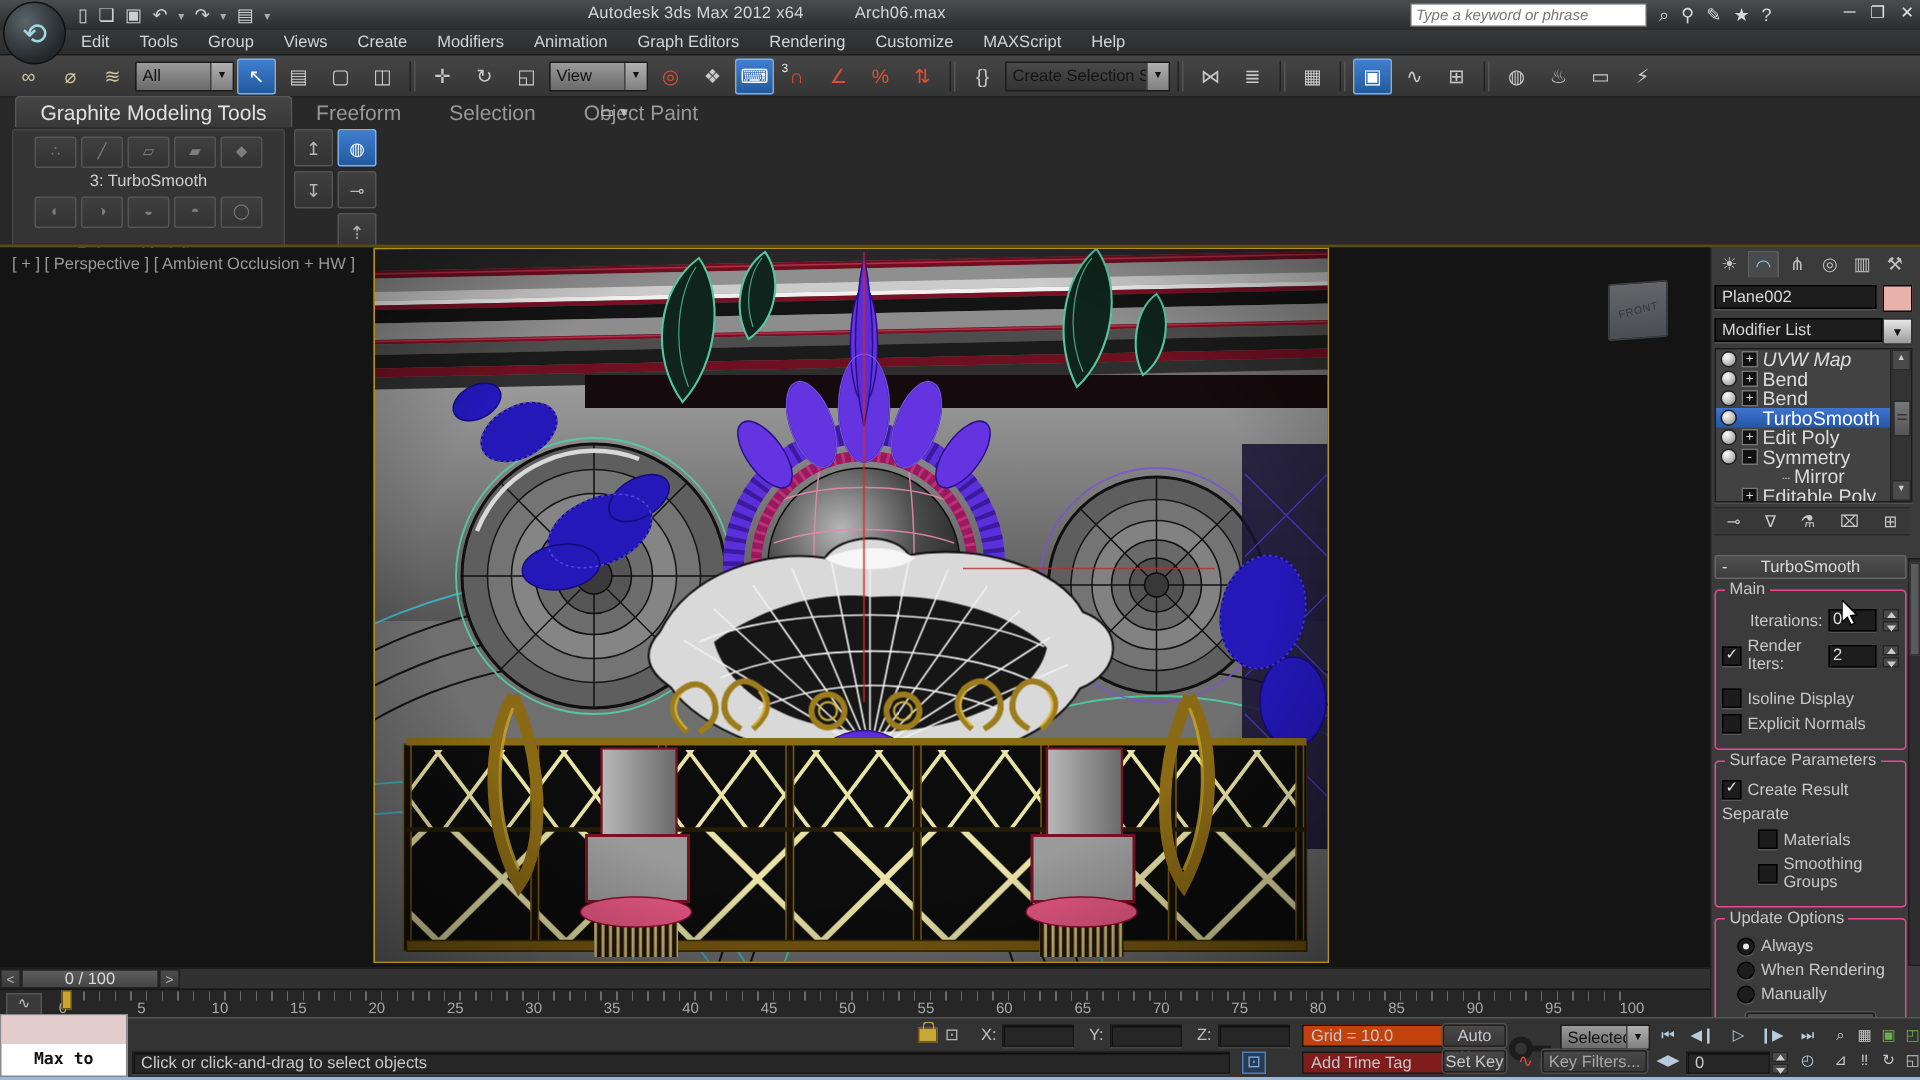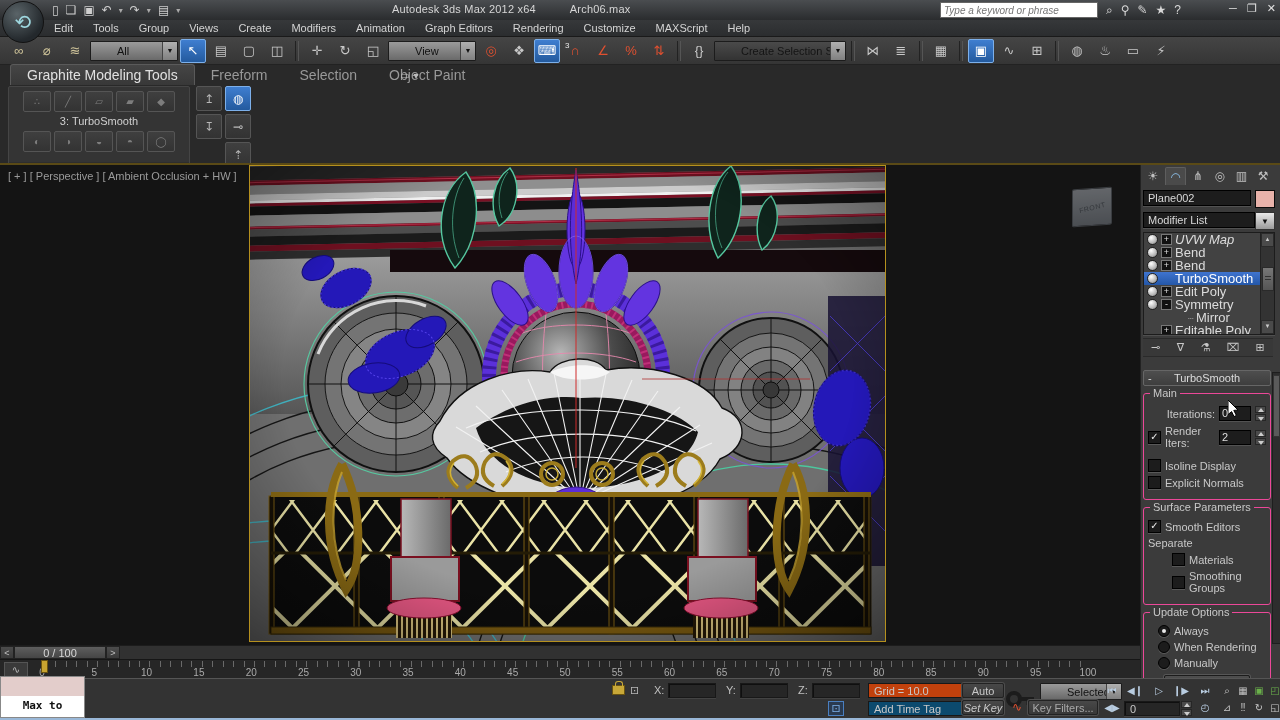--- a/index.html
+++ b/index.html
@@ -26,21 +26,21 @@
   .menu-item{padding:0 10px;color:#d4d4d4;height:17px;line-height:17px;}
   
   #toolbar{left:0;top:37px;width:1280px;height:28px;background:linear-gradient(#454545,#353535);border-bottom:1px solid #222;
            display:flex;align-items:center;padding-left:6px;box-sizing:border-box;gap:2px;}
   .tbtn{width:24px;height:22px;display:flex;align-items:center;justify-content:center;color:#cfc49a;font-size:13px;border:1px solid transparent;border-radius:2px;position:relative;}
   .tbtn.gray{color:#c8c8c8;}
   .tbtn.blue{background:linear-gradient(#3f7ed0,#235a9e);border:1px solid #7db0ea;color:#fff;}
   .tbtn.red{color:#e05030;}
   .tbtn .sub{position:absolute;left:2px;top:1px;font-size:8px;color:#e8e8e8;}
   .sep{width:2px;height:20px;border-left:1px solid #222;border-right:1px solid #555;margin:0 3px;}
-  .dd{height:18px;background:linear-gradient(#9a9a9a,#6a6a6a);border:1px solid #1c1c1c;color:#111;display:flex;align-items:center;font-size:11px;border-radius:1px;padding-left:22px;}
+  .dd{height:18px;background:linear-gradient(#9a9a9a,#6a6a6a);border:1px solid #1c1c1c;color:#111;display:flex;align-items:center;font-size:11px;border-radius:1px;}
   .dd .txt{flex:1;padding:0 4px;white-space:nowrap;overflow:hidden;}
   .dd .ar{width:14px;height:100%;border-left:1px solid #444;display:flex;align-items:center;justify-content:center;font-size:7px;color:#111;background:linear-gradient(#b0b0b0,#808080);}
   .dd.dark{background:linear-gradient(#4a4a4a,#333);color:#1a1a1a;}
   .dd.dark .txt{color:#141414;}
   
   #ribbon{left:0;top:65px;width:1280px;height:98px;background:#292929;}
   #ribbontabs{position:absolute;left:10px;top:2px;display:flex;align-items:flex-end;height:18px;}
   .rtab{padding:2px 16px;color:#989898;font-size:14px;}
   .rtab.active{background:linear-gradient(#454545,#383838);border:1px solid #5a5a5a;border-bottom:none;border-radius:3px 3px 0 0;color:#e0e0e0;}
   #ribmin{position:absolute;left:400px;top:5px;color:#bbb;font-size:10px;display:flex;gap:4px;align-items:center;}
@@ -628,21 +628,21 @@
         </div>
         <div class="prow">
           <span class="cb"></span>
           <span class="plabel">Explicit Normals</span>
         </div>
       </div>
       <div class="grp">
         <span class="legend">Surface Parameters</span>
         <div class="prow">
           <span class="cb on"></span>
-          <span class="plabel">Smooth Editors</span>
+          <span class="plabel">Create Result</span>
         </div>
         <div class="prow">
           <span class="plabel">Separate</span>
         </div>
         <div class="prow" style="padding-left:24px;">
           <span class="cb"></span>
           <span class="plabel">Materials</span>
         </div>
         <div class="prow" style="padding-left:24px;align-items:center;">
           <span class="cb"></span>
@@ -705,39 +705,40 @@
         <span class="tick">80</span>
         <span class="tick">85</span>
         <span class="tick">90</span>
         <span class="tick">95</span>
         <span class="tick">100</span>
       </div>
     <div id="marker"></div>
   </div>
 
   <div id="statusbar" class="abs">
+    <div class="sfld" style="left:88px;top:22px;width:732px;">Click or click-and-drag to select objects</div>
     <div id="lockicon"></div>
     <span class="slbl" style="left:630px;top:4px;color:#b8b8b8;">⊡</span>
     <span class="slbl" style="left:654px;top:4px;">X:</span>
     <div class="sfld" style="left:668px;top:4px;width:48px;"></div>
     <span class="slbl" style="left:726px;top:4px;">Y:</span>
     <div class="sfld" style="left:740px;top:4px;width:48px;"></div>
     <span class="slbl" style="left:798px;top:4px;">Z:</span>
     <div class="sfld" style="left:812px;top:4px;width:48px;"></div>
     <div class="sfld" style="left:868px;top:4px;width:130px;box-shadow:none;background:#c2410c;">Grid = 10.0</div>
     <span class="slbl" style="left:828px;top:22px;color:#7db0ea;border:1px solid #4a7fc0;width:14px;height:13px;line-height:13px;text-align:center;background:#2a3a50;">⊡</span>
-    <div class="sfld" style="left:868px;top:22px;width:130px;box-shadow:none;background:#0c4a6e;">Add Time Tag</div>
+    <div class="sfld" style="left:868px;top:22px;width:130px;box-shadow:none;background:#7f1d1d;">Add Time Tag</div>
     <svg class="abs" style="left:1004px;top:3px;" width="34" height="34" viewBox="0 0 34 34">
       <circle cx="10" cy="17" r="6" fill="none" stroke="#1c1c1c" stroke-width="4"></circle>
       <line x1="15" y1="17" x2="30" y2="17" stroke="#1c1c1c" stroke-width="4"></line>
       <line x1="24" y1="17" x2="24" y2="23" stroke="#1c1c1c" stroke-width="3"></line>
       <line x1="29" y1="17" x2="29" y2="22" stroke="#1c1c1c" stroke-width="3"></line>
     </svg>
     <div class="sbtn" style="left:962px;top:4px;width:42px;">Auto Key</div>
-    <div class="sbtn" style="left:962px;top:21px;width:42px;font-style:italic;">Set Key</div>
+    <div class="sbtn" style="left:962px;top:21px;width:42px;">Set Key</div>
     <div class="dd" style="position:absolute;left:1040px;top:4px;width:58px;height:15px;">
       <span class="txt">Selected</span>
       <span class="ar">▼</span>
     </div>
     <span class="slbl" style="left:1012px;top:21px;color:#e05030;font-size:12px;">∿</span>
     <div class="sbtn" style="left:1028px;top:21px;width:70px;color:#a8a8a8;">Key Filters...</div>
     <span class="pbtn" style="left:1103px;top:4px;width:18px;">⏮</span>
     <span class="pbtn" style="left:1126px;top:4px;width:18px;">◀❙</span>
     <span class="pbtn" style="left:1150px;top:4px;width:18px;">▷</span>
     <span class="pbtn" style="left:1172px;top:4px;width:18px;">❙▶</span>

